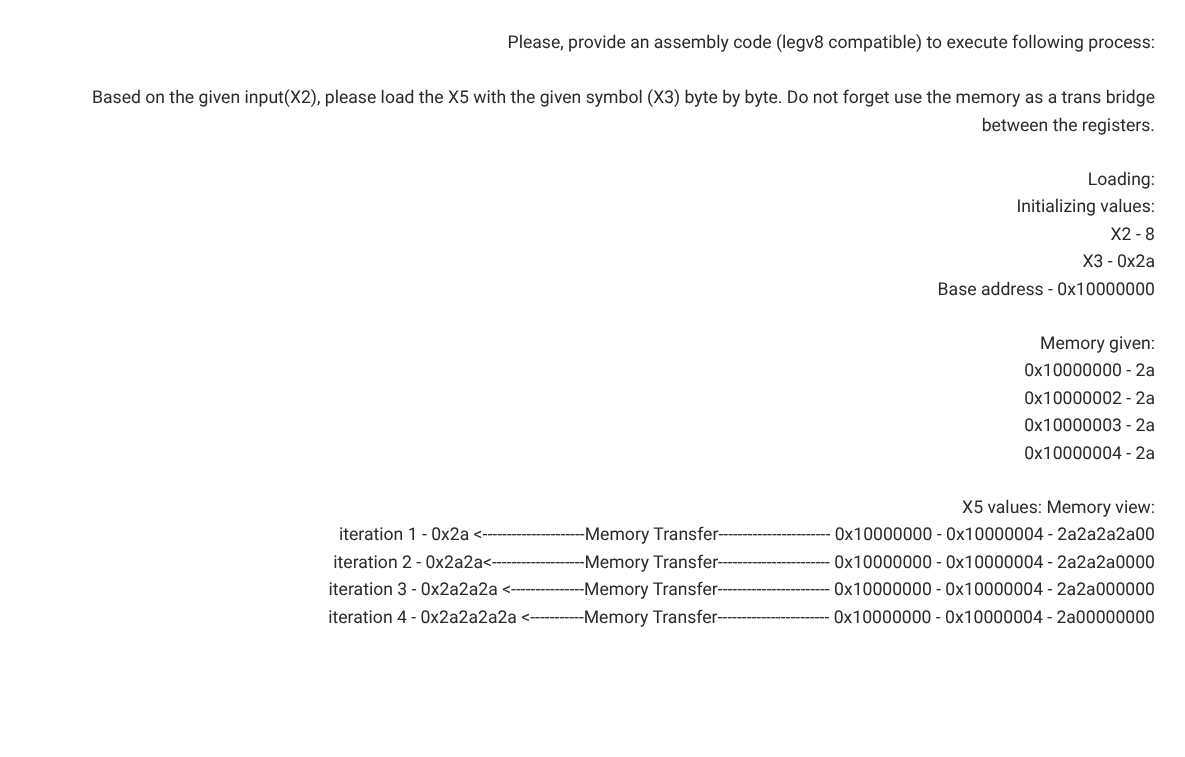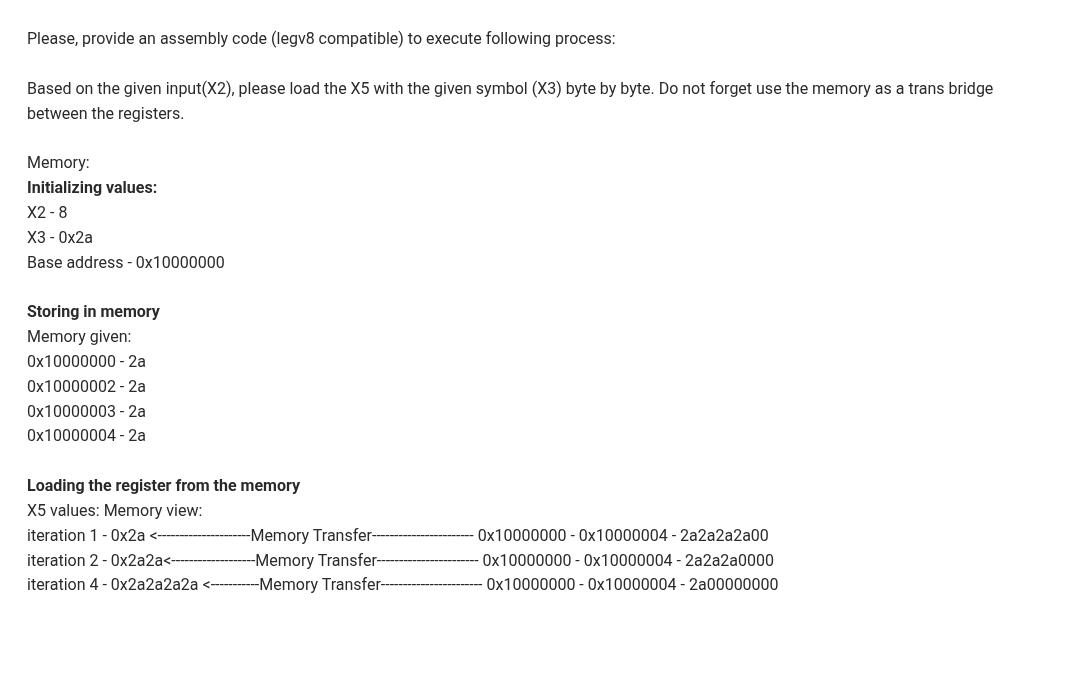--- a/index.html
+++ b/index.html
@@ -11,55 +11,55 @@
       font-family: -apple-system, BlinkMacSystemFont, "Segoe UI", Roboto, "Helvetica Neue", Arial, sans-serif;
       font-size: 16px;
       line-height: 1.55;
       color: #2a2a2a;
       background: #ffffff;
       padding: 27px;
       width: 1077px;
     }
     p {
       margin-bottom: 0;
+      text-align: right;
     }
     .block {
       margin-bottom: 25px;
     }
     .strong {
-      font-weight: 700;
+      font-weight: 400;
     }
   </style>
 </head>
 <body>
 
 <div class="block">
   <p>Please, provide an assembly code (legv8 compatible) to execute following process:</p>
 </div>
 
 <div class="block">
   <p>Based on the given input(X2), please load the X5 with the given symbol (X3) byte by byte. Do not forget use the memory as a trans bridge between the registers.</p>
 </div>
 
 <div class="block">
-  <p>Memory:</p>
+  <p>Loading:</p>
   <p class="strong">Initializing values:</p>
   <p>X2 - 8</p>
   <p>X3 - 0x2a</p>
   <p>Base address - 0x10000000</p>
 </div>
 
 <div class="block">
-  <p class="strong">Storing in memory</p>
   <p>Memory given:</p>
   <p>0x10000000 - 2a</p>
   <p>0x10000002 - 2a</p>
   <p>0x10000003 - 2a</p>
   <p>0x10000004 - 2a</p>
 </div>
 
 <div>
-  <p class="strong">Loading the register from the memory</p>
   <p>X5 values: Memory view:</p>
   <p>iteration 1 - 0x2a &lt;---------------------Memory Transfer----------------------- 0x10000000 - 0x10000004 - 2a2a2a2a00</p>
   <p>iteration 2 - 0x2a2a&lt;-------------------Memory Transfer----------------------- 0x10000000 - 0x10000004 - 2a2a2a0000</p>
+  <p>iteration 3 - 0x2a2a2a &lt;---------------Memory Transfer----------------------- 0x10000000 - 0x10000004 - 2a2a000000</p>
   <p>iteration 4 - 0x2a2a2a2a &lt;-----------Memory Transfer----------------------- 0x10000000 - 0x10000004 - 2a00000000</p>
 </div>
 
 </body></html>

